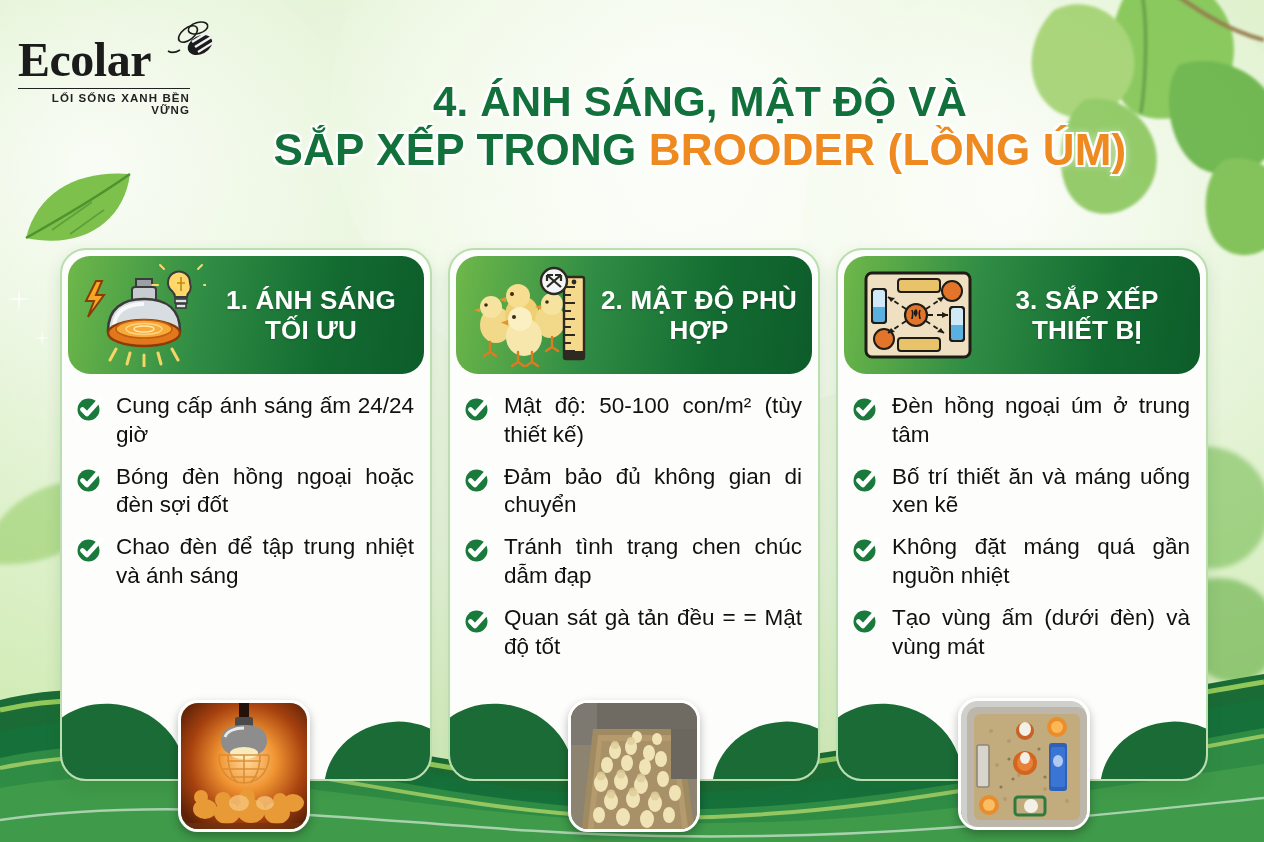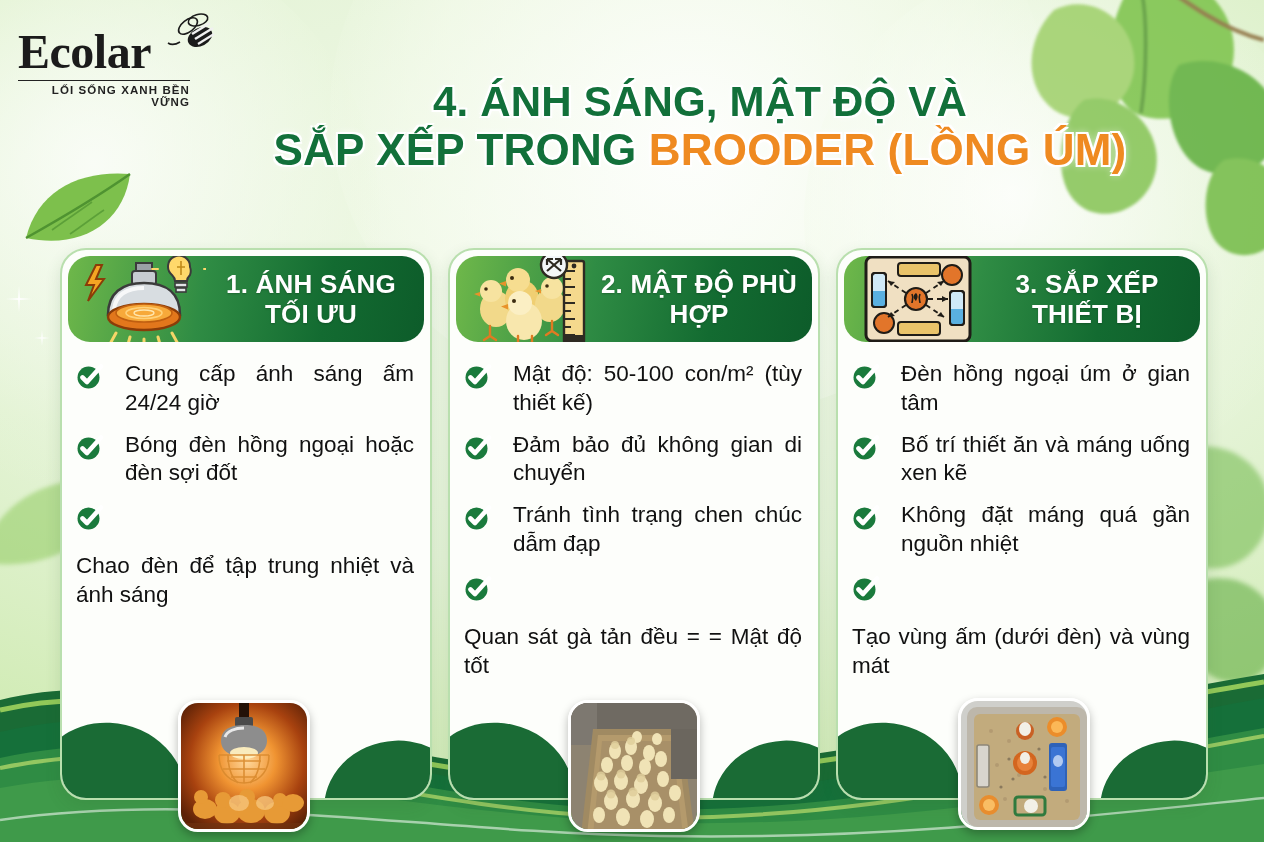--- a/index.html
+++ b/index.html
@@ -60,21 +60,21 @@
       linear-gradient(to right, rgba(255,255,255,0) 0%, rgba(255,255,255,.95) 50%, rgba(255,255,255,0) 100%) center/100% 2px no-repeat,
       linear-gradient(to bottom, rgba(255,255,255,0) 0%, rgba(255,255,255,.95) 50%, rgba(255,255,255,0) 100%) center/2px 100% no-repeat;
   }
   .sparkle.s1 { left: 6px;  top: 286px; }
   .sparkle.s2 { left: 34px; top: 330px; width: 16px; height: 16px; opacity: .8; }
 
   
   .waves { position: absolute; left: 0; bottom: 0; width: 1264px; height: 260px; }
 
   
-  .logo-wrap { position: absolute; left: 18px; top: 28px; width: 220px; }
+  .logo-wrap { position: absolute; left: 18px; top: 36px; width: 220px; }
   .logo-main {
     font-family: "Liberation Serif", serif;
     font-size: 48px;
     font-weight: 700;
     color: #1b1b1b;
     letter-spacing: -0.5px;
     line-height: 1;
   }
   .logo-tag {
     font-family: "Liberation Sans", sans-serif;
@@ -142,21 +142,21 @@
     right: -36px; bottom: -52px;
     width: 140px; height: 110px;
     background: #1a6b35;
     border-radius: 60% 50% 0 0 / 70% 60% 0 0;
     transform: rotate(8deg);
   }
 
   .card-head {
     position: relative;
     margin: 6px 6px 0 6px;
-    height: 86px;
+    height: 118px;
     border-radius: 22px;
     background: linear-gradient(100deg, #6fb84a 0%, #2f8c44 38%, #136b31 72%, #0d5c2a 100%);
     display: flex;
     align-items: center;
     gap: 6px;
     padding: 0 10px;
     overflow: hidden;
   }
   .head-icon {
     width: 128px; height: 104px;
@@ -175,25 +175,25 @@
     padding-right: 4px;
   }
 
   .bullets {
     position: relative;
     padding: 18px 16px 0 14px;
     z-index: 2;
   }
   .bullet {
     display: flex;
-    gap: 21px;
+    gap: 12px;
     margin-bottom: 13px;
     align-items: flex-start;
   }
-  .bullet:last-child { margin-bottom: 0; flex-direction: column; }
+  .bullet:last-child { margin-bottom: 0; }
   .check { flex: 0 0 28px; width: 28px; height: 28px; margin-top: 2px; }
   .bullet-text {
     font-size: 22.5px;
     line-height: 1.28;
     color: #111111;
     text-align: justify;
     text-justify: inter-word;
     font-weight: 400;
   }
 
@@ -471,21 +471,21 @@
           </svg>
         </div>
         <div class="head-title">3. SẮP XẾP THIẾT BỊ</div>
       </div>
       <div class="bullets">
         <div class="bullet">
           <svg class="check" viewBox="0 0 28 28">
               <circle cx="12.5" cy="15.5" r="11" fill="#1a7a3c"></circle>
               <path d="M6.5 15.5 L11 20 L25 4.5" stroke="#ffffff" stroke-width="4.6" fill="none" stroke-linecap="round" stroke-linejoin="round"></path>
             </svg>
-          <div class="bullet-text">Đèn hồng ngoại úm ở gian tâm</div>
+          <div class="bullet-text">Đèn hồng ngoại úm ở trung tâm</div>
         </div>
         <div class="bullet">
           <svg class="check" viewBox="0 0 28 28">
               <circle cx="12.5" cy="15.5" r="11" fill="#1a7a3c"></circle>
               <path d="M6.5 15.5 L11 20 L25 4.5" stroke="#ffffff" stroke-width="4.6" fill="none" stroke-linecap="round" stroke-linejoin="round"></path>
             </svg>
           <div class="bullet-text">Bố trí thiết ăn và máng uống xen kẽ</div>
         </div>
         <div class="bullet">
           <svg class="check" viewBox="0 0 28 28">

